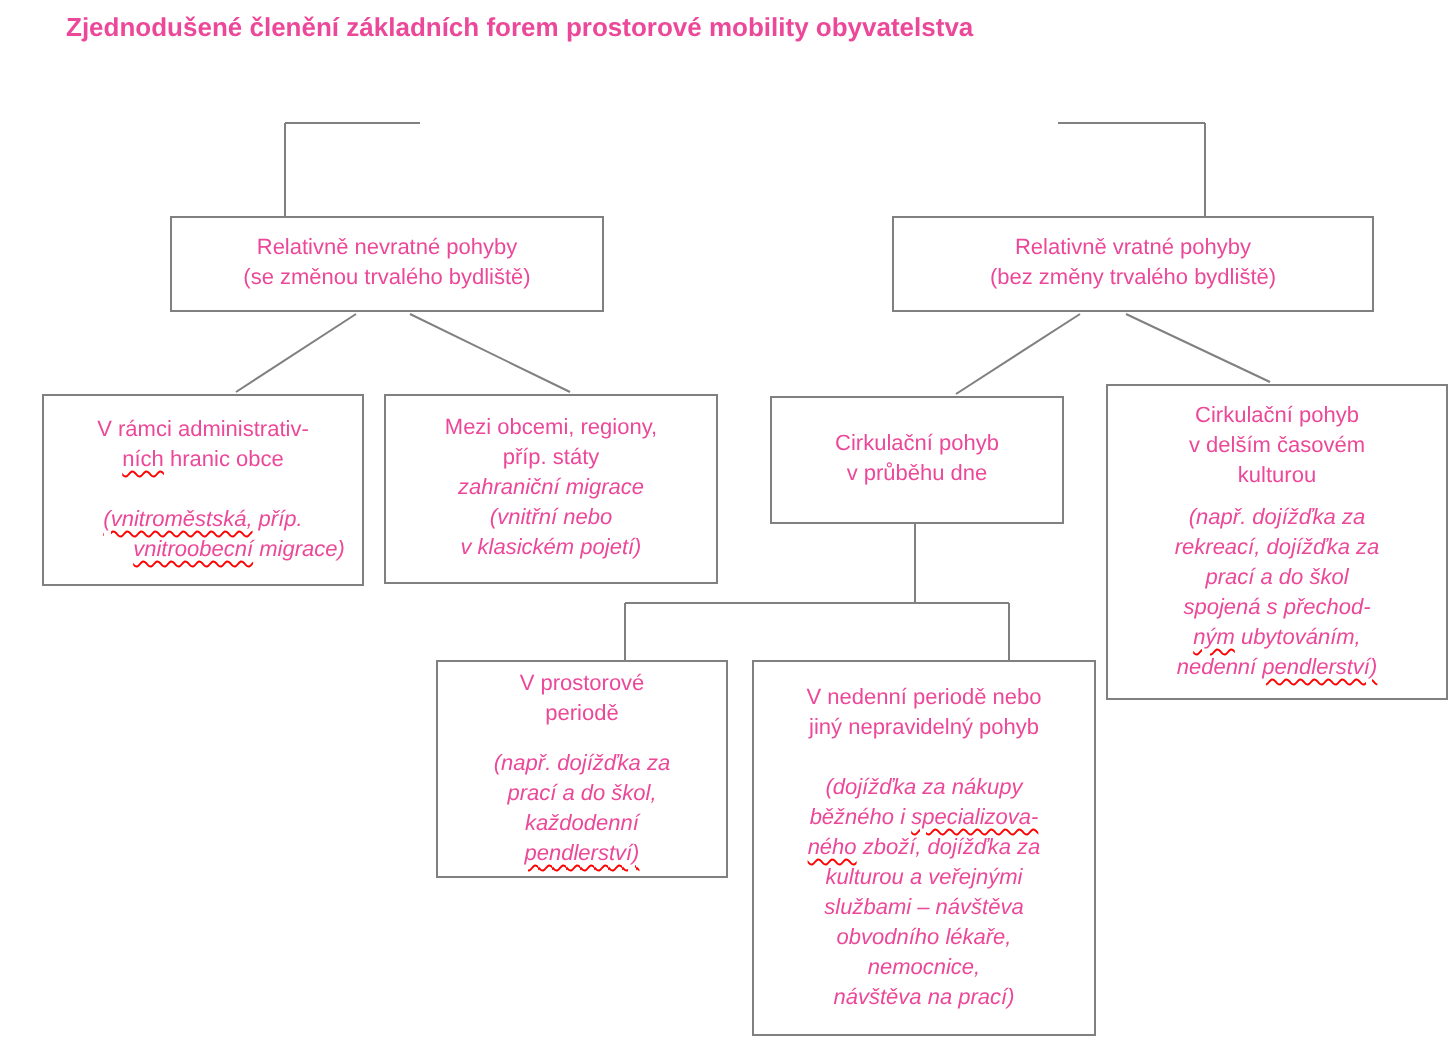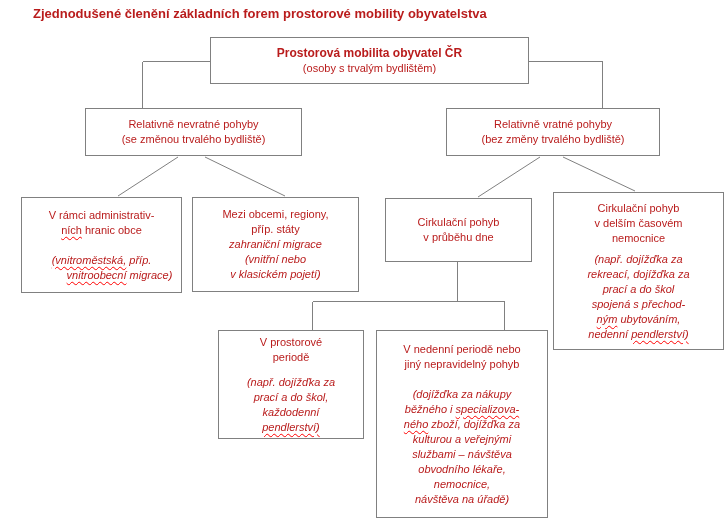--- a/index.html
+++ b/index.html
@@ -1,18 +1,18 @@
 <!DOCTYPE html>
 <html><head>
 <meta charset="utf-8">
 <style>
   html,body{margin:0;padding:0;background:#ffffff;}
   #canvas{
     position:relative;width:728px;height:526px;background:#ffffff;overflow:hidden;
-    font-family:"Liberation Sans","DejaVu Sans",sans-serif;color:#b91c1c;
+    font-family:"Liberation Sans","DejaVu Sans",sans-serif;color:#ec4899;
   }
   .title{
     position:absolute;left:33px;top:6px;font-size:13px;font-weight:bold;white-space:nowrap;
   }
   svg.wires{position:absolute;left:0;top:0;pointer-events:none;}
   svg.wires line{stroke:#808080;stroke-width:1;}
   .box{
     position:absolute;box-sizing:border-box;border:1px solid #808080;background:#fff;
     display:flex;flex-direction:column;justify-content:center;
     text-align:center;font-size:11px;line-height:15px;
@@ -23,21 +23,21 @@
   .sq{
     text-decoration-line:underline;
     text-decoration-style:wavy;
     text-decoration-color:#ff0000;
     text-decoration-thickness:1px;
     text-underline-offset:2px;
   }
   
   .b-root   {left:210px;top:37px; width:319px;height:47px;}
   .b-l2left {left:85px; top:108px;width:217px;height:48px;}
-  .b-l2right{left:446px;top:108px;width:214px;height:48px;}
+  .b-l2right{left:446px;top:108px;width:241px;height:48px;}
   .b-a{left:21px; top:197px;width:161px;height:96px;}
   .b-b{left:192px;top:197px;width:167px;height:95px;}
   .b-c{left:385px;top:198px;width:147px;height:64px;}
   .b-d{left:553px;top:192px;width:171px;height:158px;}
   .b-e{left:218px;top:330px;width:146px;height:109px;}
   .b-f{left:376px;top:330px;width:172px;height:188px;}
 </style>
 </head>
 <body>
 
@@ -63,26 +63,20 @@
       <line x1="563" y1="157" x2="635" y2="191" stroke="#808080"></line>
     </g>
     <g shape-rendering="crispEdges">
       <line x1="457.5" y1="261" x2="457.5" y2="301.5" stroke="#808080"></line>
       <line x1="312.5" y1="301.5" x2="504.5" y2="301.5" stroke="#808080"></line>
       <line x1="312.5" y1="301.5" x2="312.5" y2="330" stroke="#808080"></line>
       <line x1="504.5" y1="301.5" x2="504.5" y2="330" stroke="#808080"></line>
     </g>
   </svg>
 
-  <div class="box b-root" style="border-color: rgb(128, 128, 128);">
-      <div class="box-text">
-        <div class="line"><span class="bd">Prostorová mobilita obyvatel ČR</span></div>
-        <div class="line"><span>(osoby s trvalým bydlištěm)</span></div>
-      </div>
-    </div>
   <div class="box b-l2left" style="border-color: rgb(128, 128, 128);">
       <div class="box-text">
         <div class="line"><span>Relativně nevratné pohyby</span></div>
         <div class="line"><span>(se změnou trvalého bydliště)</span></div>
       </div>
     </div>
   <div class="box b-l2right" style="border-color: rgb(128, 128, 128);">
       <div class="box-text">
         <div class="line"><span>Relativně vratné pohyby</span></div>
         <div class="line"><span>(bez změny trvalého bydliště)</span></div>
@@ -109,21 +103,21 @@
   <div class="box b-c" style="border-color: rgb(128, 128, 128);">
       <div class="box-text">
         <div class="line"><span>Cirkulační pohyb</span></div>
         <div class="line"><span>v průběhu dne</span></div>
       </div>
     </div>
   <div class="box b-d" style="border-color: rgb(128, 128, 128);">
       <div class="box-text">
         <div class="line"><span>Cirkulační pohyb</span></div>
         <div class="line"><span>v delším časovém</span></div>
-        <div class="line"><span>nemocnice</span></div>
+        <div class="line"><span>kulturou</span></div>
         <div class="line" style="min-height: 6px; height: 6px;"></div>
         <div class="line"><span class="it">(např. dojížďka za</span></div>
         <div class="line"><span class="it">rekreací, dojížďka za</span></div>
         <div class="line"><span class="it">prací a do škol</span></div>
         <div class="line"><span class="it">spojená s přechod-</span></div>
         <div class="line"><span class="it sq" style="text-decoration-color: rgb(255, 0, 0);">ným</span><span class="it"> ubytováním,</span></div>
         <div class="line"><span class="it">nedenní </span><span class="it sq" style="text-decoration-color: rgb(255, 0, 0);">pendlerství)</span></div>
       </div>
     </div>
   <div class="box b-e" style="border-color: rgb(128, 128, 128);">
@@ -142,17 +136,17 @@
         <div class="line"><span>V nedenní periodě nebo</span></div>
         <div class="line"><span>jiný nepravidelný pohyb</span></div>
         <div class="line"></div>
         <div class="line"><span class="it">(dojížďka za nákupy</span></div>
         <div class="line"><span class="it">běžného i </span><span class="it sq" style="text-decoration-color: rgb(255, 0, 0);">specializova-</span></div>
         <div class="line"><span class="it sq" style="text-decoration-color: rgb(255, 0, 0); margin-top: 20px;">ného</span><span class="it"> zboží, dojížďka za</span></div>
         <div class="line"><span class="it">kulturou a veřejnými</span></div>
         <div class="line"><span class="it">službami – návštěva</span></div>
         <div class="line"><span class="it">obvodního lékaře,</span></div>
         <div class="line"><span class="it">nemocnice,</span></div>
-        <div class="line"><span class="it">návštěva na úřadě)</span></div>
+        <div class="line"><span class="it">návštěva na prací)</span></div>
       </div>
     </div>
 
 </div>
 
 </body></html>

